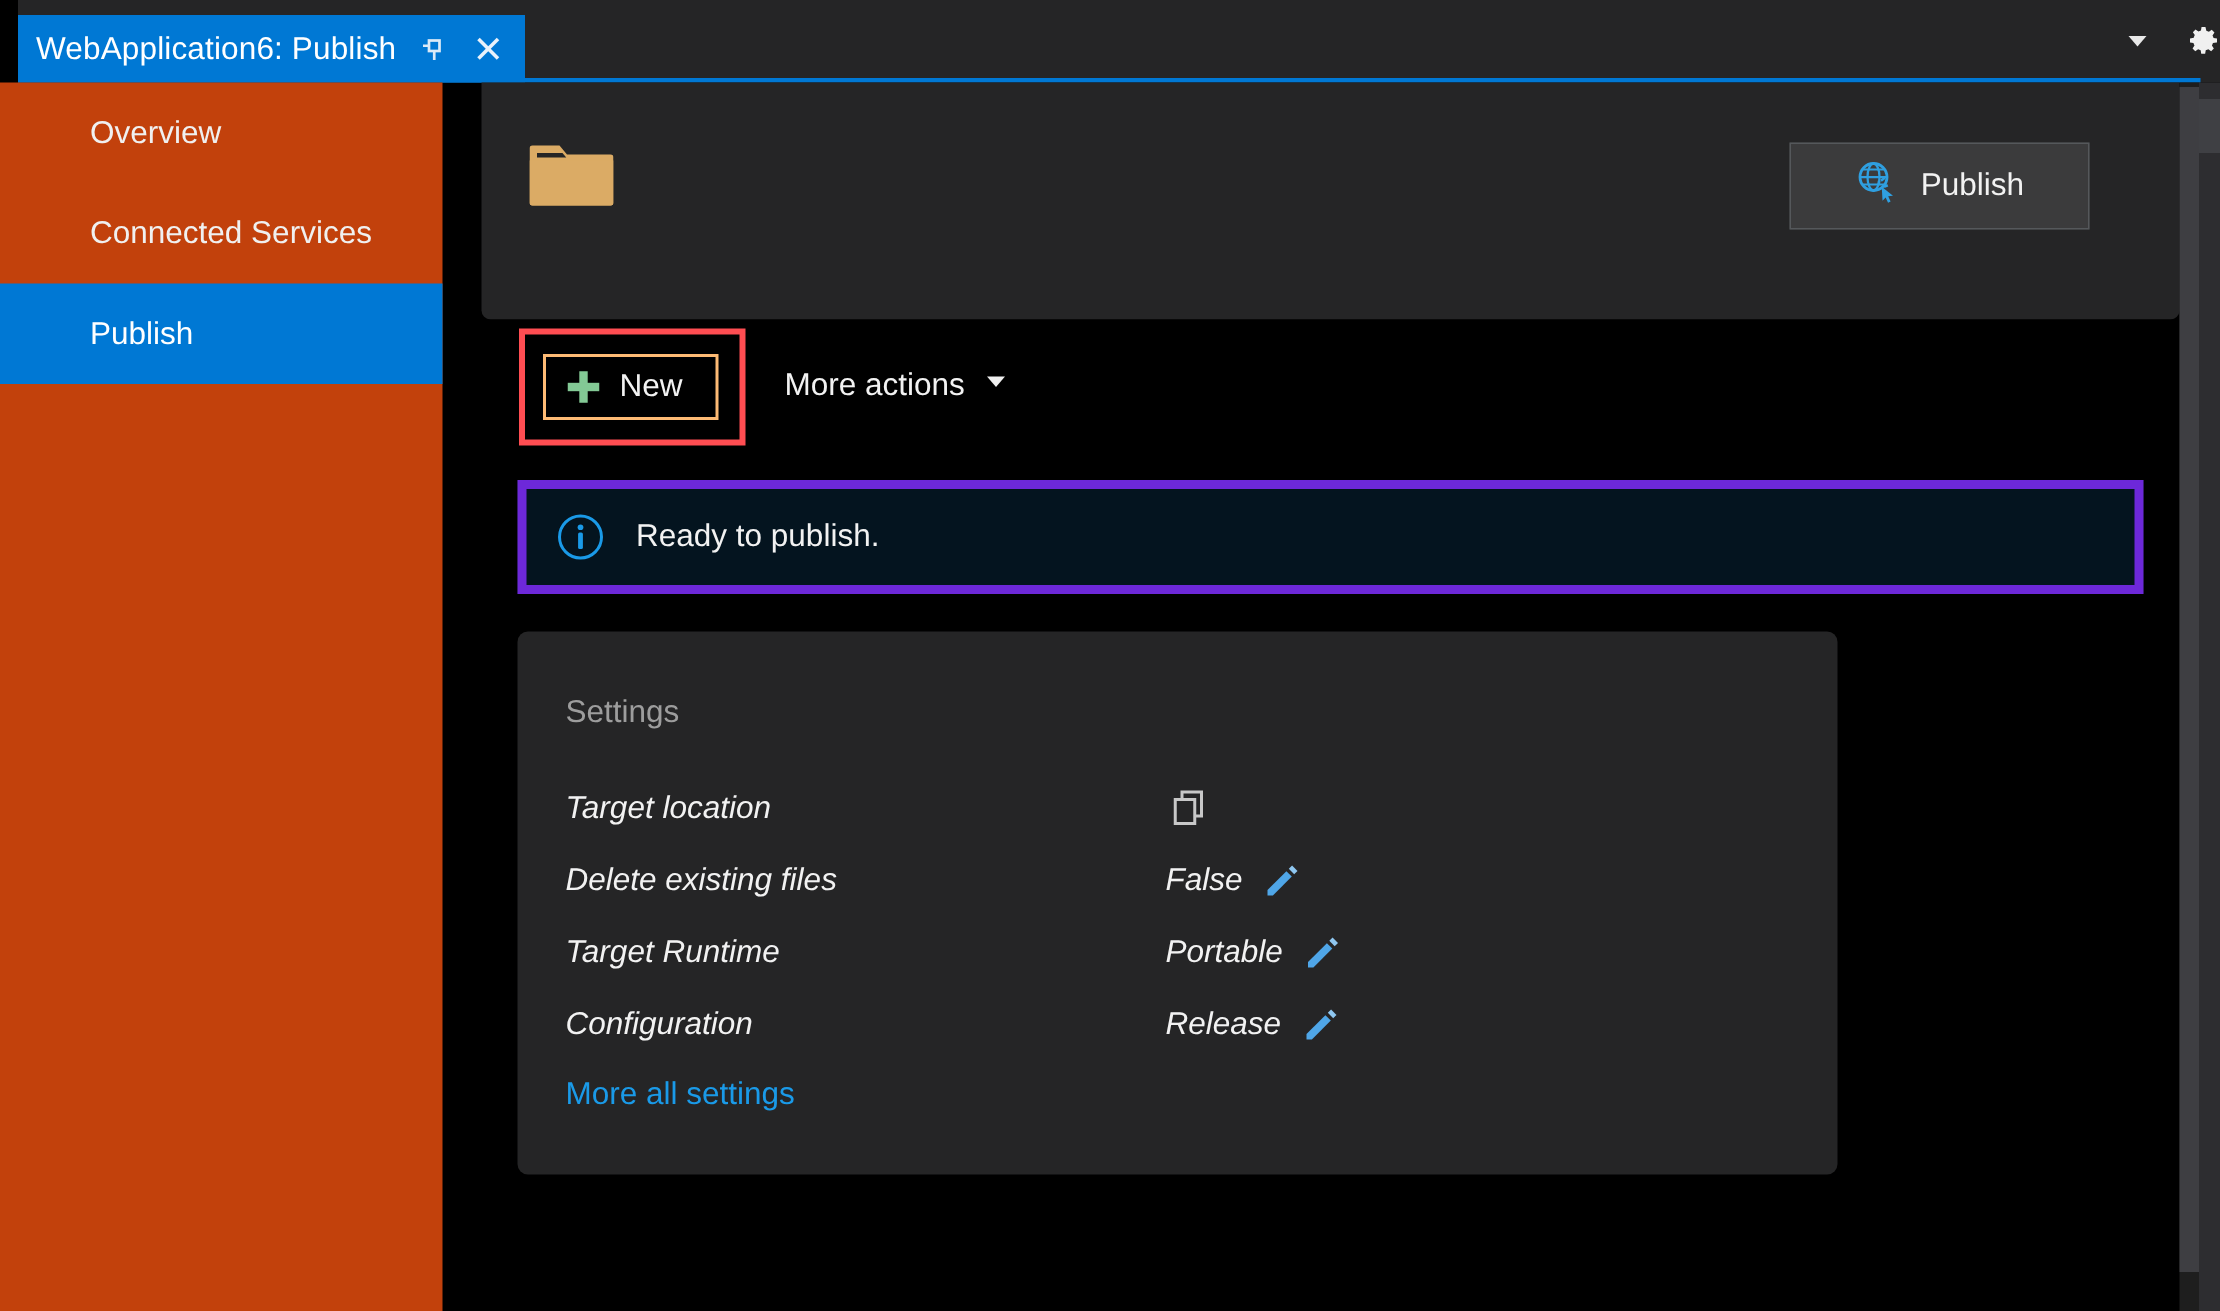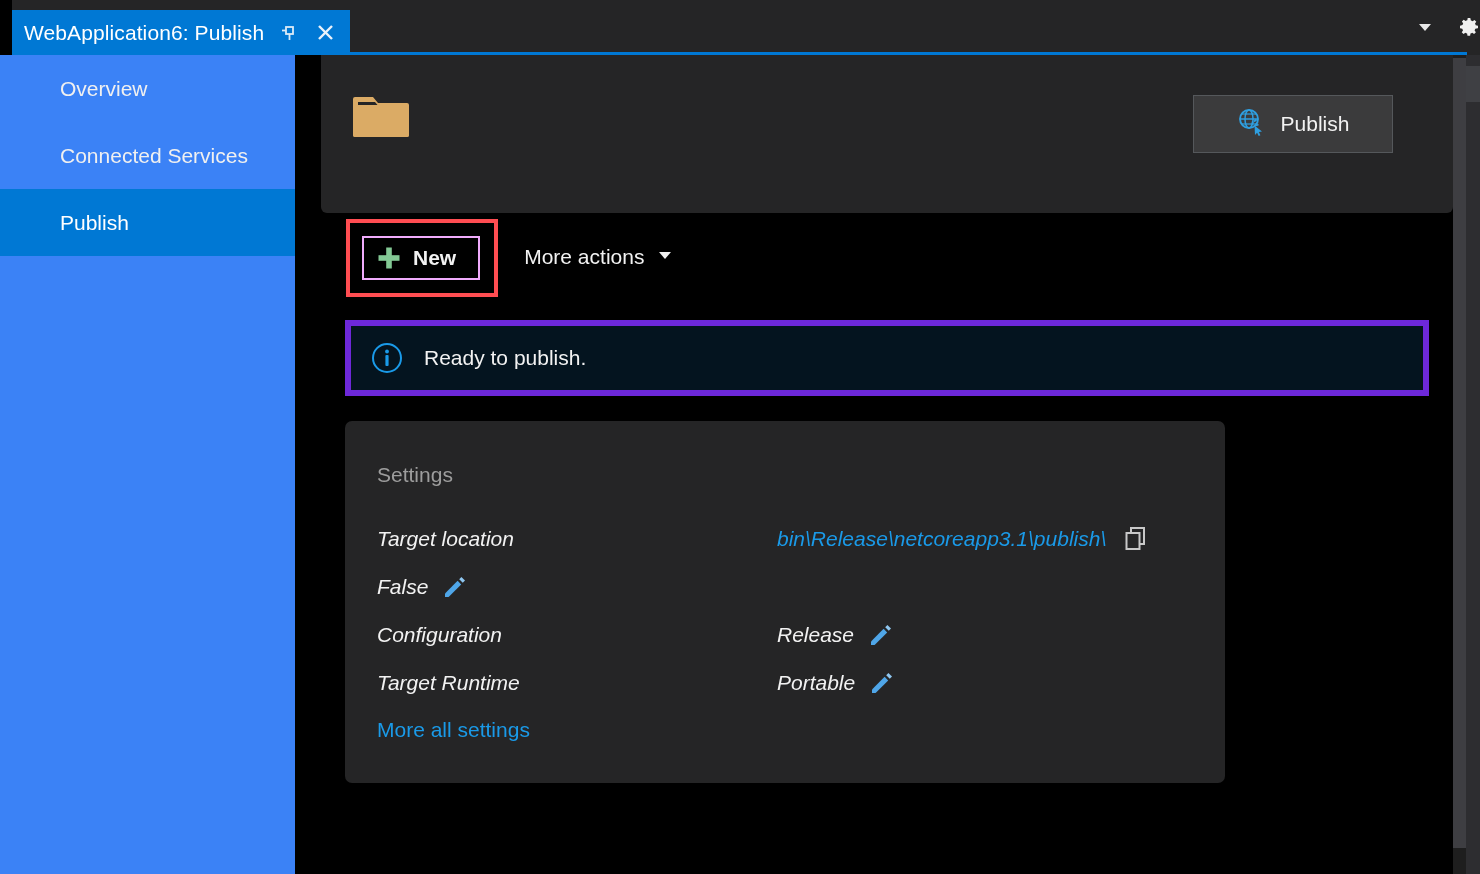--- a/index.html
+++ b/index.html
@@ -64,21 +64,21 @@
     width: 30px; height: 30px;
     display: flex; align-items: center; justify-content: center;
     color: #e8e8e8;
   }
 
   
   .sidebar {
     position: absolute;
     left: 0; top: 55px;
     width: 295px; height: 819px;
-    background: #3b82f6;
+    background: #c2410c;
   }
   .side-item {
     height: 67px;
     display: flex;
     align-items: center;
     padding-left: 60px;
     font-size: 21px;
     color: #f0f0f0;
     white-space: nowrap;
   }
@@ -145,29 +145,28 @@
     padding-left: 25px;
     gap: 26px;
   }
   .new-highlight {
     border: 4px solid #ff4d52;
     padding: 13px 14px 13px 12px;
     display: flex;
     align-items: center;
   }
   .new-btn {
-    border: 2px solid #f0abfc;
+    border: 2px solid #fdba74;
     padding: 7px 22px 7px 12px;
     display: flex;
     align-items: center;
     gap: 11px;
     color: #f2f2f2;
     font-size: 21px;
     background: transparent;
-    font-weight: bold;
   }
   .plus-icon { width: 26px; height: 26px; flex: 0 0 auto; }
   .more-actions {
     display: flex;
     align-items: center;
     gap: 12px;
     color: #f2f2f2;
     font-size: 21px;
     padding-bottom: 2px;
   }
@@ -389,33 +388,46 @@
     </div>
 
     <div class="settings-card">
       <div class="settings-title">Settings</div>
 
       <div class="settings-list">
 
         <div class="srow">
           <span class="slabel">Target location</span>
           <span class="svalue-wrap">
-            <span class="svalue link">bin\Release\netcoreapp3.1\publish\</span>
             <span class="copy-icon">
               <svg width="24" height="26" viewBox="0 0 24 26">
                 <rect x="7" y="2" width="13" height="16" fill="none" stroke="#c8c8c8" stroke-width="2"></rect>
                 <rect x="2.5" y="7" width="13" height="16" fill="#252526" stroke="#c8c8c8" stroke-width="2"></rect>
               </svg>
             </span>
           </span>
         </div>
 
         <div class="srow">
+          <span class="slabel">Delete existing files</span>
           <span class="svalue-wrap">
             <span class="svalue">False</span>
+            <span class="pencil-icon">
+              <svg width="24" height="24" viewBox="0 0 24 24">
+                <path fill="#4fa6e8" d="M3 18.4L15.6 5.8l3.6 3.6L6.6 22H3z"></path>
+                <path fill="#8fc7f0" d="M17.2 4.2l2.2-2.2 3.6 3.6-2.2 2.2z"></path>
+              </svg>
+            </span>
+          </span>
+        </div>
+
+        <div class="srow">
+          <span class="slabel">Target Runtime</span>
+          <span class="svalue-wrap">
+            <span class="svalue">Portable</span>
             <span class="pencil-icon">
               <svg width="24" height="24" viewBox="0 0 24 24">
                 <path fill="#4fa6e8" d="M3 18.4L15.6 5.8l3.6 3.6L6.6 22H3z"></path>
                 <path fill="#8fc7f0" d="M17.2 4.2l2.2-2.2 3.6 3.6-2.2 2.2z"></path>
               </svg>
             </span>
           </span>
         </div>
 
         <div class="srow">
@@ -424,33 +436,20 @@
             <span class="svalue">Release</span>
             <span class="pencil-icon">
               <svg width="24" height="24" viewBox="0 0 24 24">
                 <path fill="#4fa6e8" d="M3 18.4L15.6 5.8l3.6 3.6L6.6 22H3z"></path>
                 <path fill="#8fc7f0" d="M17.2 4.2l2.2-2.2 3.6 3.6-2.2 2.2z"></path>
               </svg>
             </span>
           </span>
         </div>
 
-        <div class="srow">
-          <span class="slabel">Target Runtime</span>
-          <span class="svalue-wrap">
-            <span class="svalue">Portable</span>
-            <span class="pencil-icon">
-              <svg width="24" height="24" viewBox="0 0 24 24">
-                <path fill="#4fa6e8" d="M3 18.4L15.6 5.8l3.6 3.6L6.6 22H3z"></path>
-                <path fill="#8fc7f0" d="M17.2 4.2l2.2-2.2 3.6 3.6-2.2 2.2z"></path>
-              </svg>
-            </span>
-          </span>
-        </div>
-
       </div>
 
       <div class="show-all">More all settings</div>
     </div>
   </div>
 
   <div class="right-gutter"></div>
   <div class="right-gutter-block"></div>
   <div class="scroll-track"></div>
   <div class="scroll-thumb"></div>

